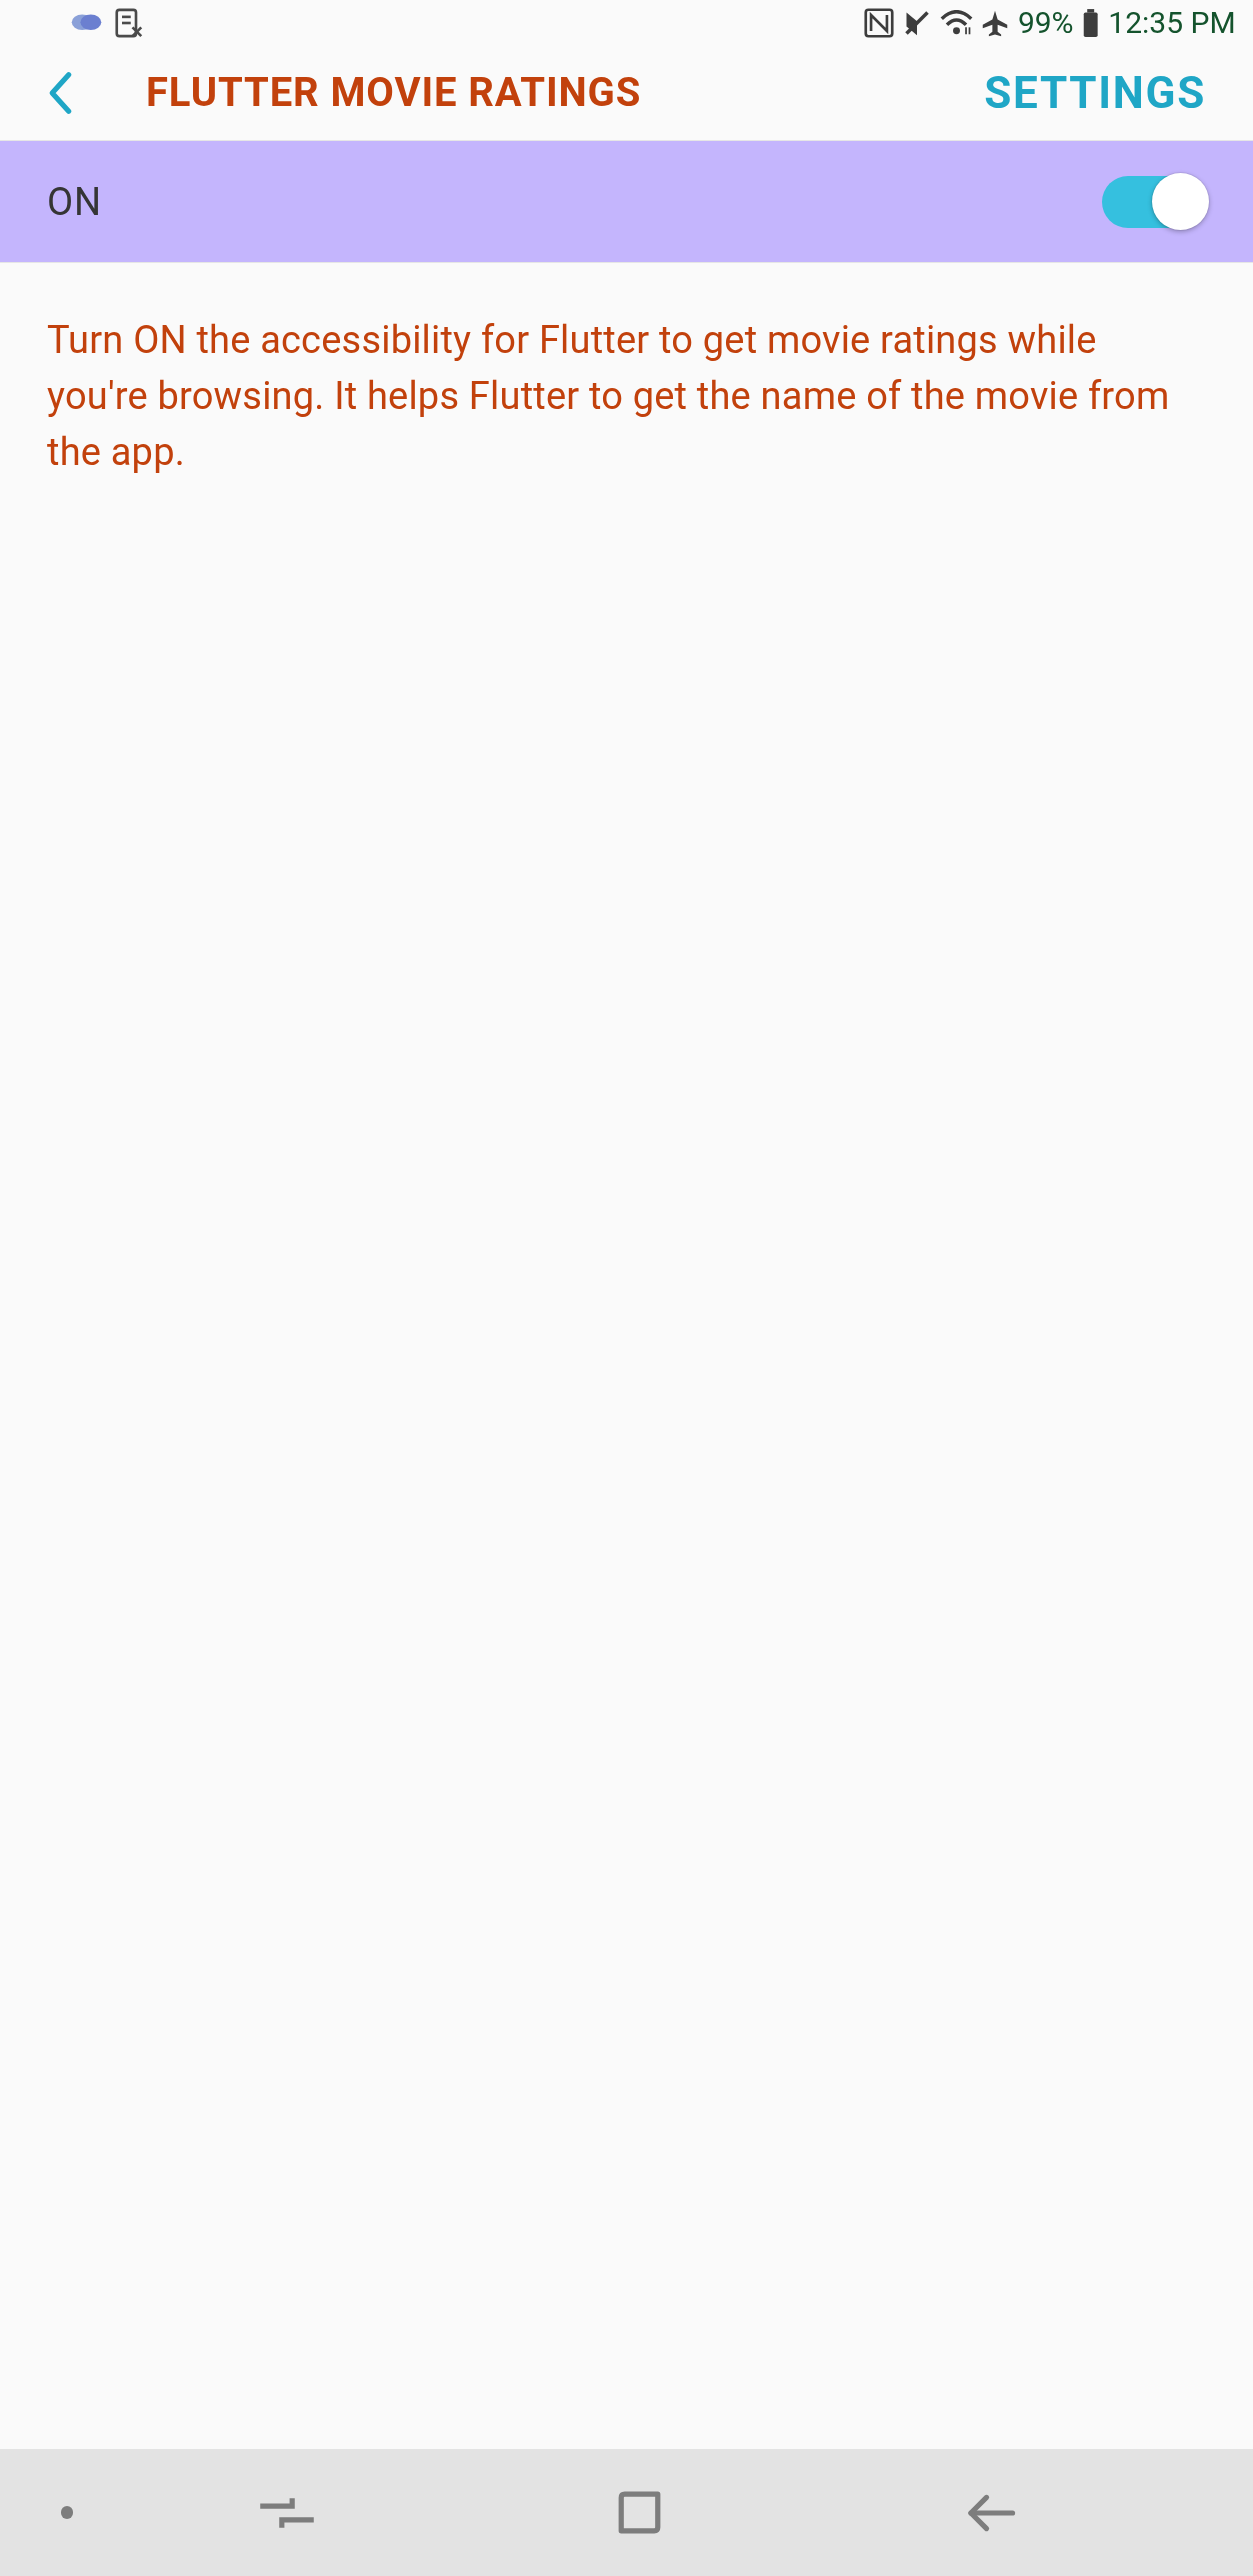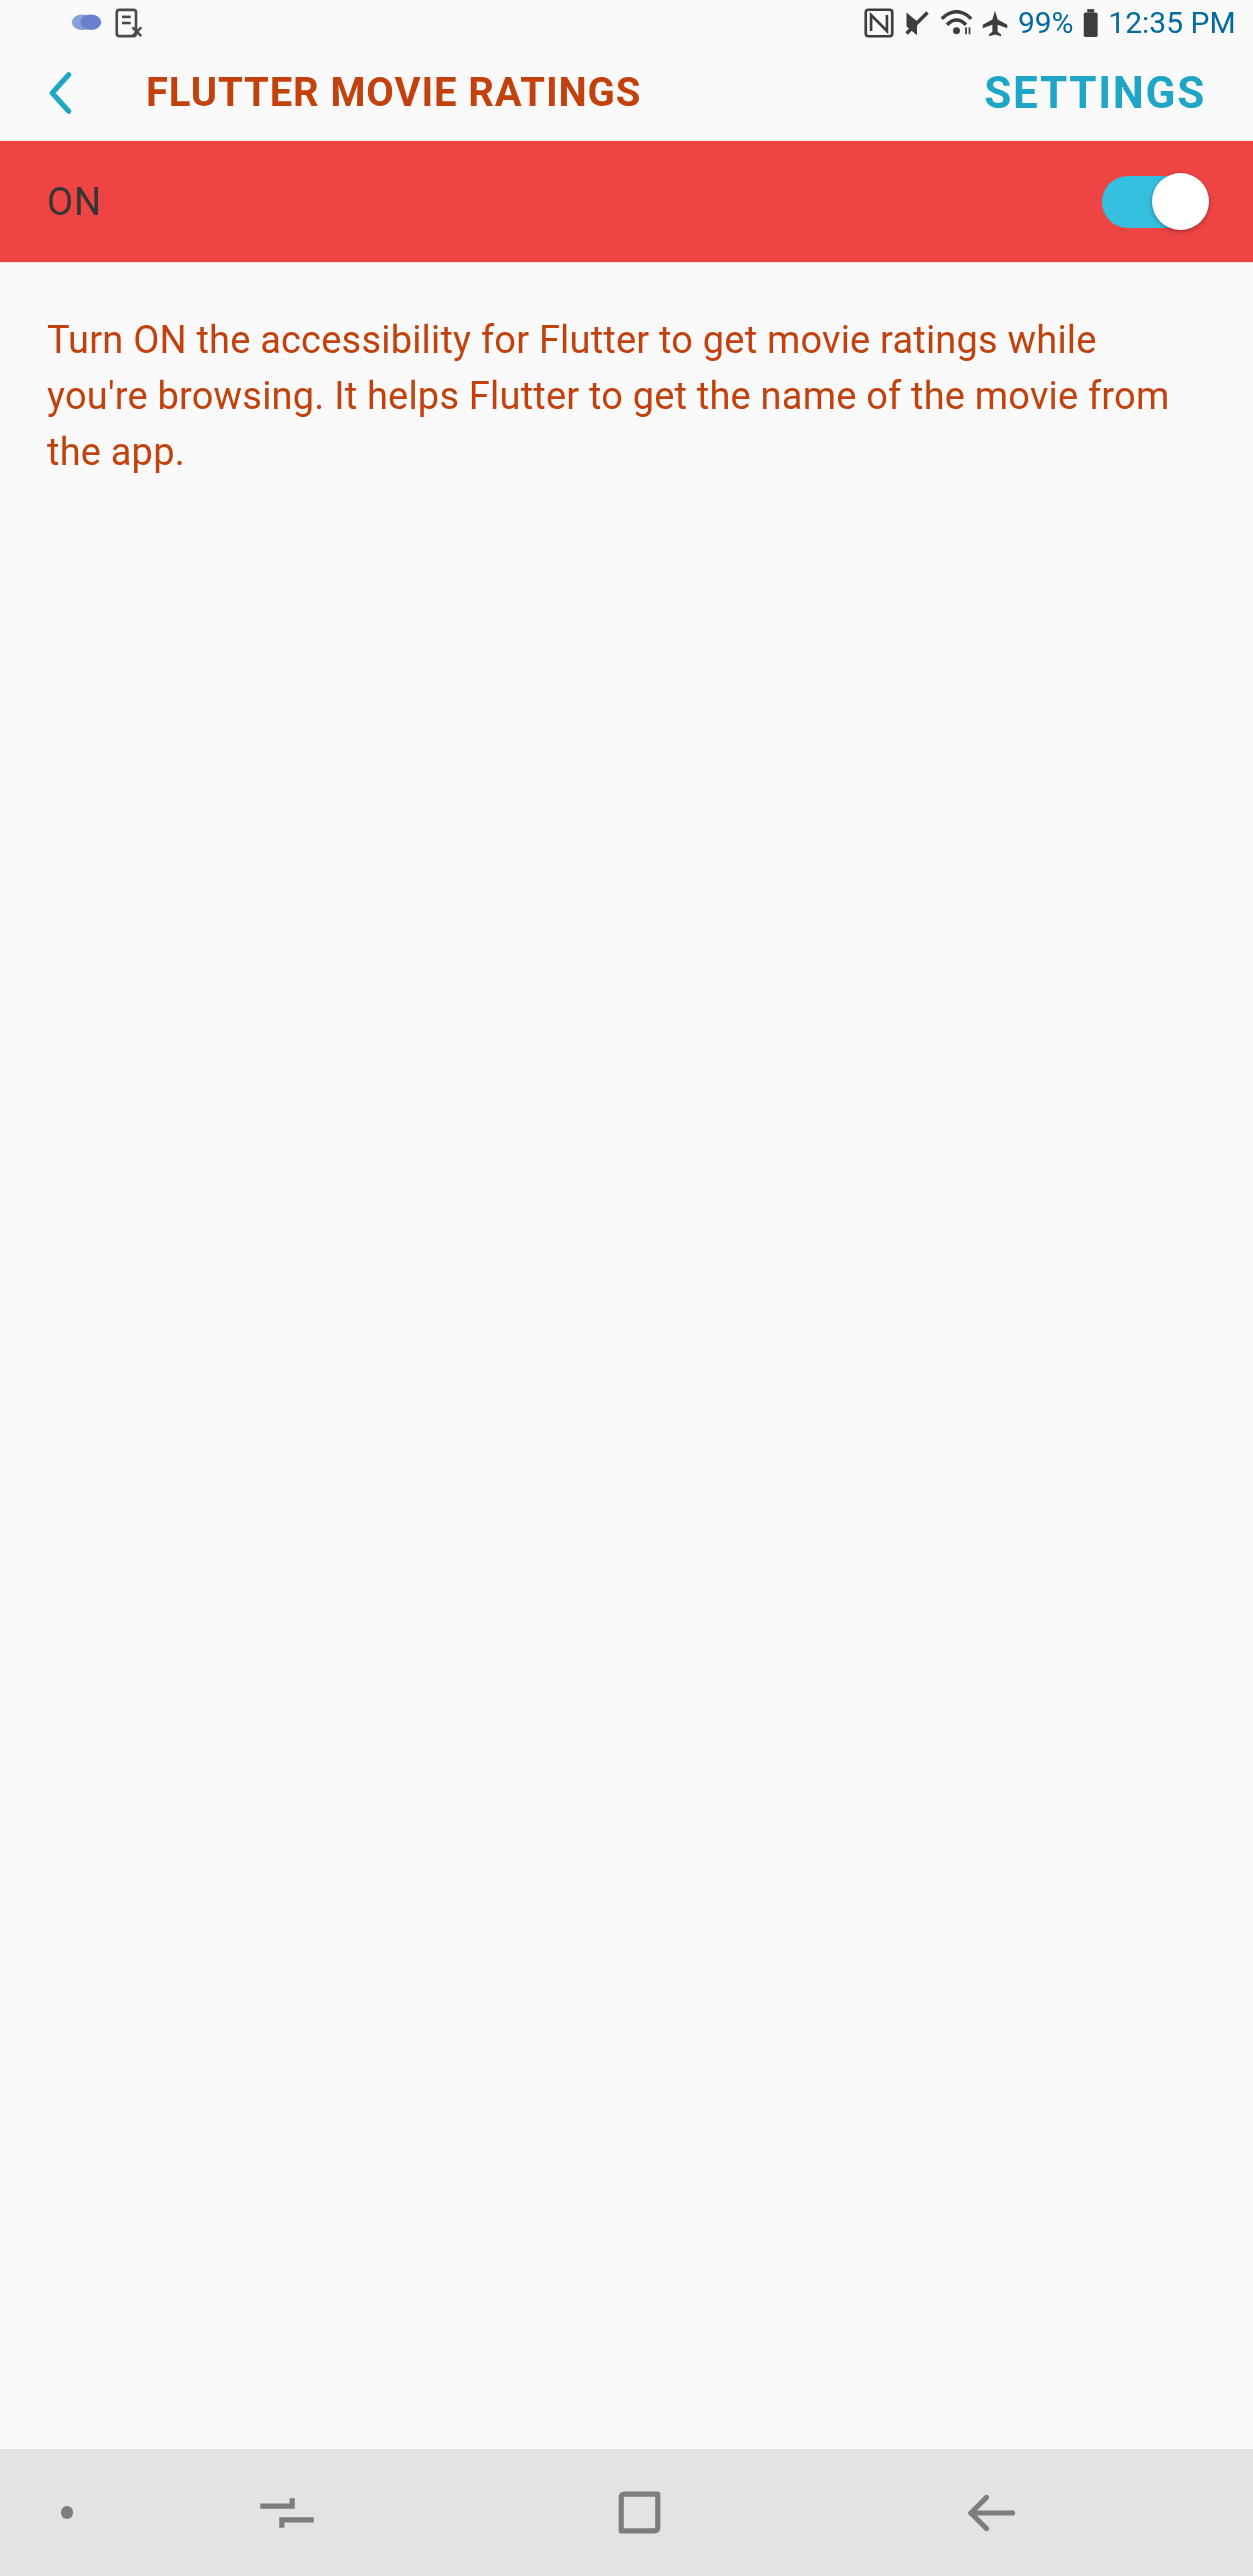--- a/index.html
+++ b/index.html
@@ -26,21 +26,21 @@
   .status-left {
     display: flex;
     align-items: center;
     gap: 12.2px;
   }
   .status-right {
     display: flex;
     align-items: center;
     gap: 8.7px;
   }
-  .status-right span { color: #0369a1; }
+  .status-right span { color: #14532d; }
   .ic { display:inline-flex; align-items:center; justify-content:center; }
   .ic svg { display:block; }
 
   
   .app-bar {
     width: 100%;
     height: 96px;
     display: flex;
     align-items: center;
     padding: 0 47px 0 47px;
@@ -65,21 +65,21 @@
     font-size: 44px;
     font-weight: 700;
     letter-spacing: 1.7px;
     color: #1fa6c6;
   }
 
   
   .toggle-row {
     width: 100%;
     height: 122px;
-    background: #ef4444;
+    background: #c4b5fd;
     border-bottom: 1.7px solid #e6e6e6;
     display: flex;
     align-items: center;
     justify-content: space-between;
     padding: 0 47px;
     text-align: center;
   }
   .toggle-label {
     font-size: 38px;
     color: #353535;

